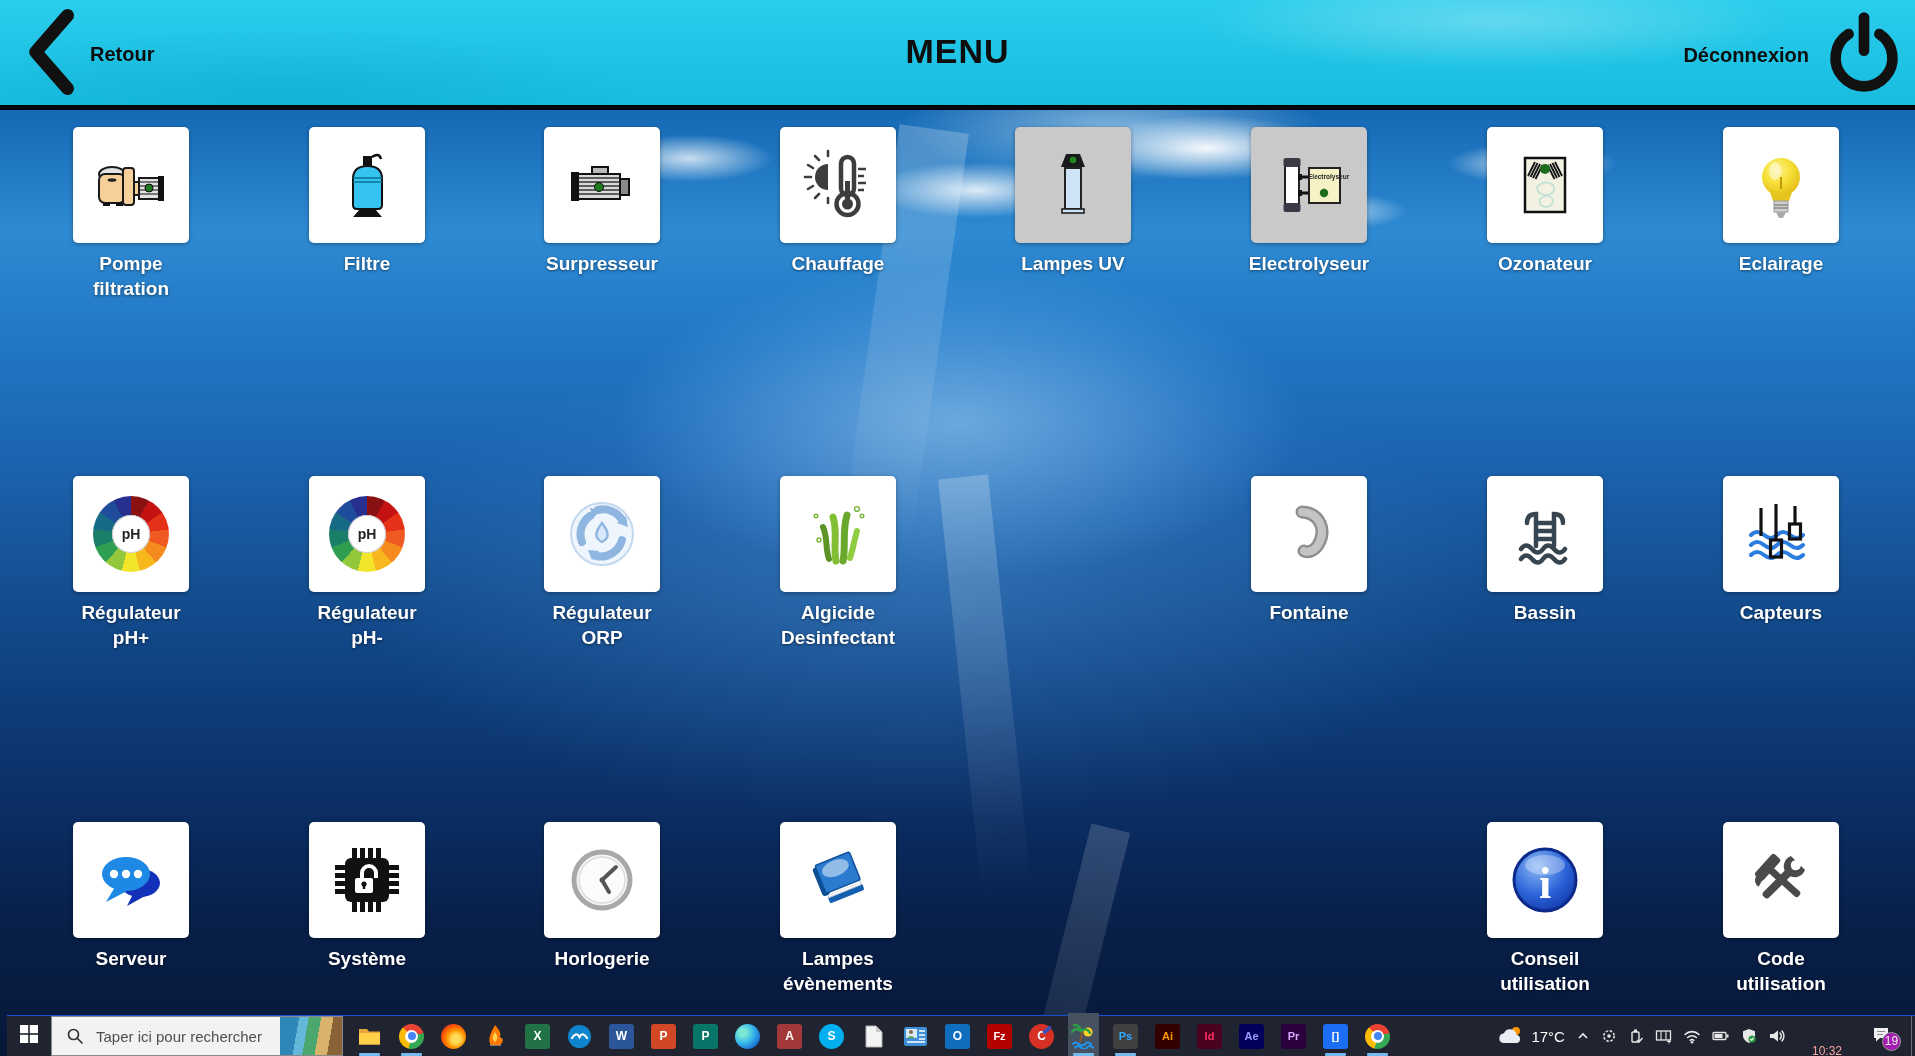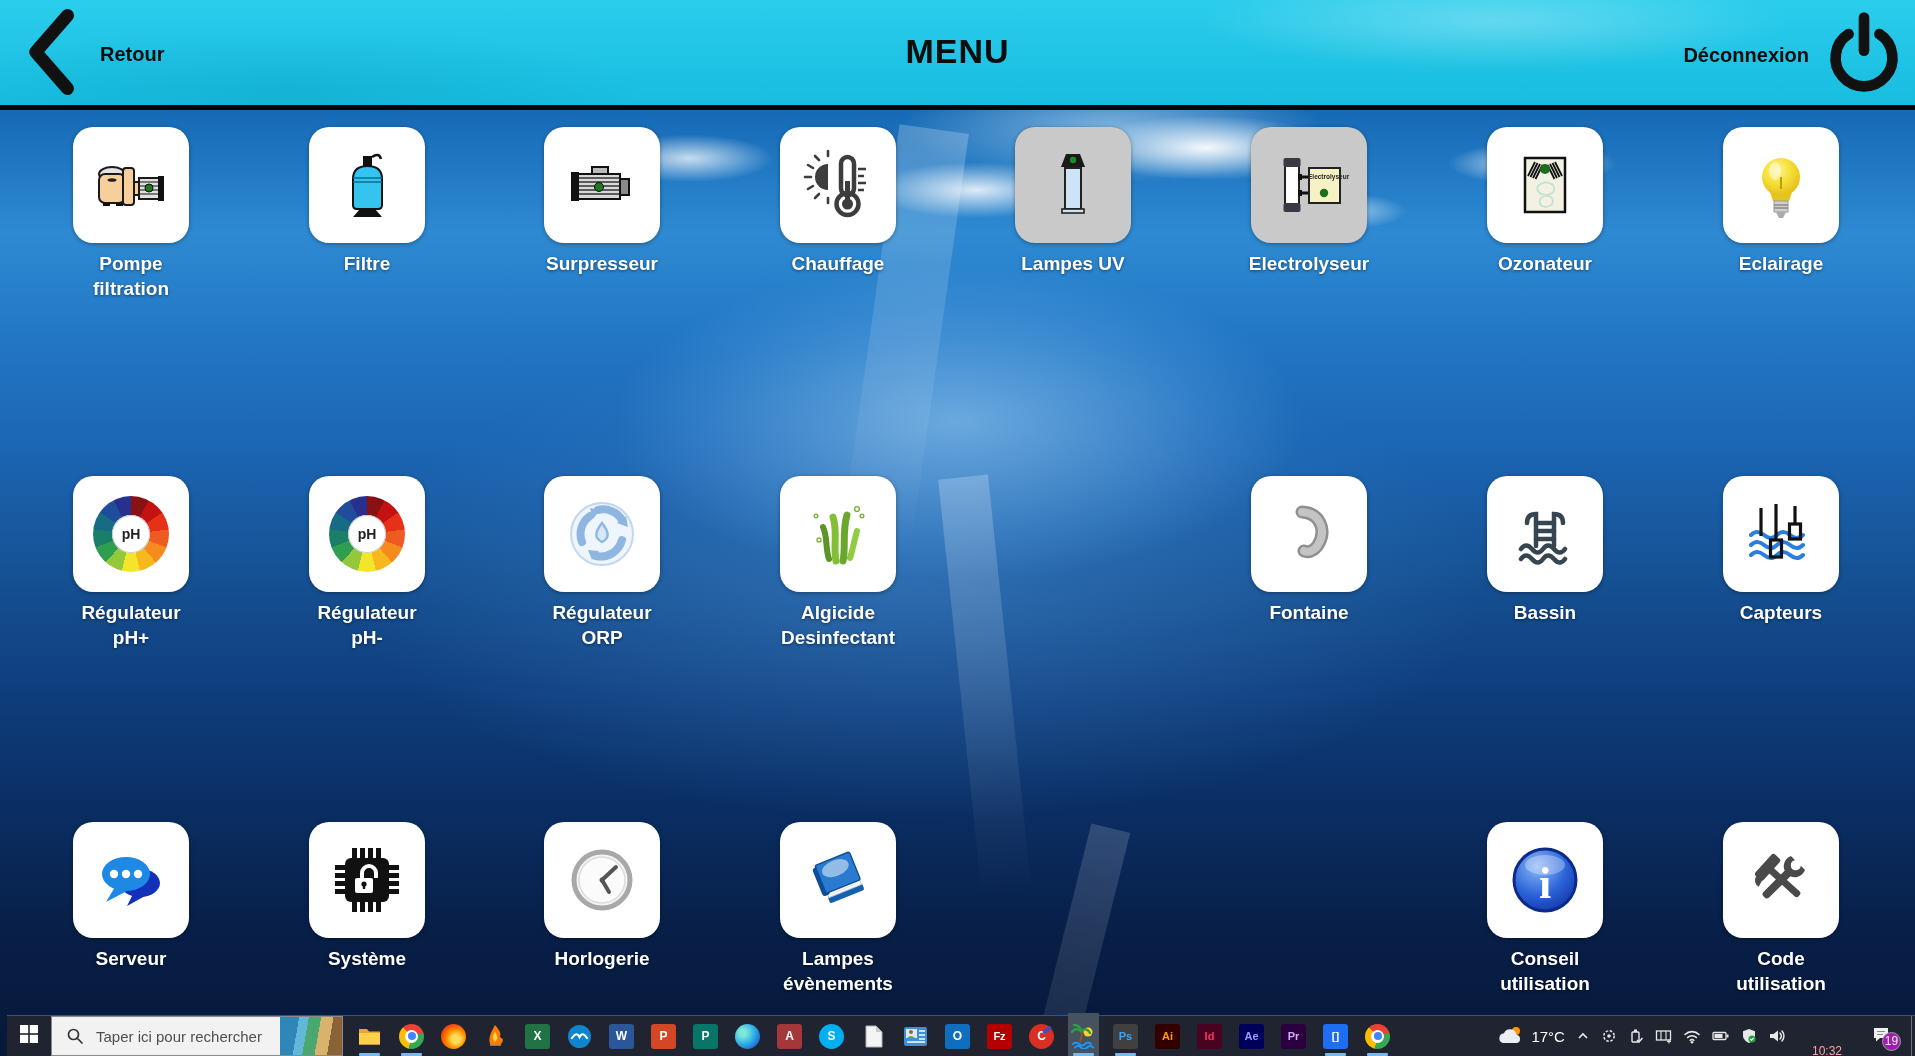--- a/index.html
+++ b/index.html
@@ -23,29 +23,29 @@
   .ray.r2{left:960px;transform:rotate(-6deg);width:50px;}
   .ray.r3{left:1040px;transform:rotate(14deg);width:40px;opacity:.7;}
 
   
   .topbar{position:absolute;left:0;top:0;width:100%;height:110px;
     background:
       radial-gradient(ellipse 420px 70px at 78% 20%, rgba(255,255,255,.28), rgba(255,255,255,0) 70%),
       radial-gradient(ellipse 500px 90px at 15% 85%, rgba(0,140,175,.22), rgba(0,0,0,0) 70%),
       linear-gradient(180deg,#2bcdec,#17bcdf);
     border-bottom:5px solid #060606;box-sizing:border-box;color:#0d0d0d;}
-  .back-btn{position:absolute;left:18px;top:6px;display:flex;align-items:center;gap:16px;cursor:pointer;}
+  .back-btn{position:absolute;left:18px;top:6px;display:flex;align-items:center;gap:6px;cursor:pointer;}
   .back-label{font-size:20px;font-weight:bold;}
   .topbar-title{position:absolute;left:0;right:0;top:50%;transform:translateY(-54%);
     text-align:center;font-size:34px;font-weight:bold;letter-spacing:1px;}
   .logout-btn{position:absolute;right:14px;top:8px;display:flex;align-items:center;gap:18px;cursor:pointer;}
   .logout-label{font-size:20px;font-weight:bold;}
 
   
-  .tile{position:absolute;width:116px;height:116px;border-radius:20px;background:#fff;
+  .tile{position:absolute;width:116px;height:116px;border-radius:5px;background:#fff;
     box-shadow:0 1px 4px rgba(0,0,0,.35);display:flex;align-items:center;justify-content:center;cursor:pointer;}
   .tile.disabled{background:#c9c9c9;}
   .tile-label{position:absolute;top:124px;left:50%;transform:translateX(-50%);width:240px;
     text-align:center;color:#fff;font-size:19px;font-weight:bold;line-height:25px;
     white-space:pre-line;text-shadow:0 1px 3px rgba(0,0,0,.5);}
   .r1{top:127px}.r2{top:476px}.r3{top:822px}
   .c1{left:73px}.c2{left:309px}.c3{left:544px}.c4{left:780px}
   .c5{left:1015px}.c6{left:1251px}.c7{left:1487px}.c8{left:1723px}
   .tile svg{display:block;}
 

